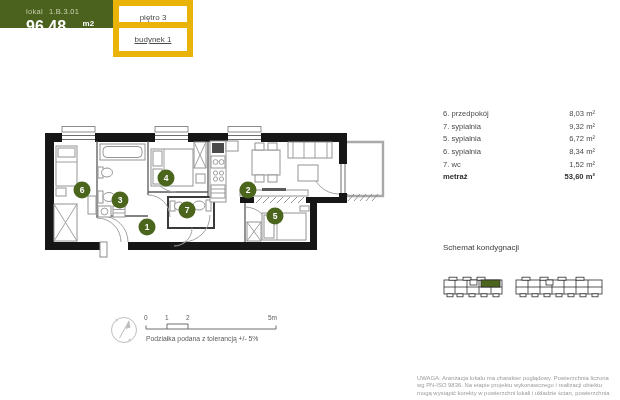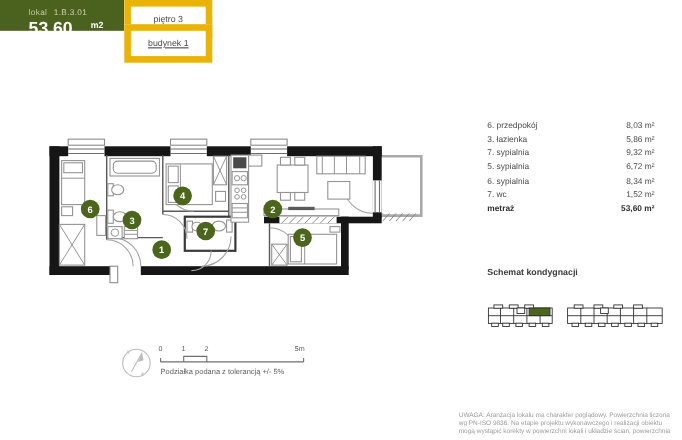--- a/index.html
+++ b/index.html
@@ -31,21 +31,21 @@
   .room-list{position:absolute;left:443px;top:108px;width:152px;}
   .room-row{
     display:flex;justify-content:space-between;
     font-size:7.6px;color:#4a4a4a;line-height:12.7px;height:12.7px;
   }
   .room-row .r-area{text-align:center;}
   .room-row.total{font-weight:bold;color:#2f2f2f;}
   
   .schemat-title{
     position:absolute;left:443px;top:243px;
-    font-size:8px;font-weight:700;color:#3b3b3b;
+    font-size:8px;font-weight:400;color:#3b3b3b;
   }
   .schemat-svg{position:absolute;left:443px;top:274px;}
   
   .compass{position:absolute;left:106px;top:312px;}
   .scale-svg{position:absolute;left:140px;top:312px;}
   .scale-note{
     position:absolute;left:146px;top:335px;
     font-size:6.8px;color:#5c5c5c;
   }
   .scale-tick{position:absolute;top:314px;font-size:6.5px;color:#5c5c5c;}
@@ -67,21 +67,21 @@
   .markt{fill:#ffffff;font-size:8.5px;font-weight:bold;text-anchor:middle;}
 </style>
 </head>
 <body>
 
 <div class="hdr-green">
   <div class="hdr-line1">
     <span>lokal</span><span class="lok-val">1.B.3.01</span>
   </div>
   <div class="hdr-area">
-    <span>53,60</span>
+    <span>96,48</span>
     <sup><span>m</span><span>2</span></sup>
   </div>
 </div>
 <div class="hdr-cell cell-floor">
   <span>piętro 3</span>
 </div>
 <div class="hdr-cell cell-bldg">
   <span>budynek 1</span>
 </div>
 
@@ -284,24 +284,20 @@
       <circle class="mark" cx="187" cy="210" r="8.5"></circle>
       <text class="markt" x="187" y="213.2">7</text>
     </g>
   </g>
 </svg>
 
 <div class="room-list">
   <div class="room-row">
     <span>6. przedpokój</span>
     <span class="r-area">8,03 m²</span>
-  </div>
-  <div class="room-row">
-    <span>3. łazienka</span>
-    <span class="r-area">5,86 m²</span>
   </div>
   <div class="room-row">
     <span>7. sypialnia</span>
     <span class="r-area">9,32 m²</span>
   </div>
   <div class="room-row">
     <span>5. sypialnia</span>
     <span class="r-area">6,72 m²</span>
   </div>
   <div class="room-row">

